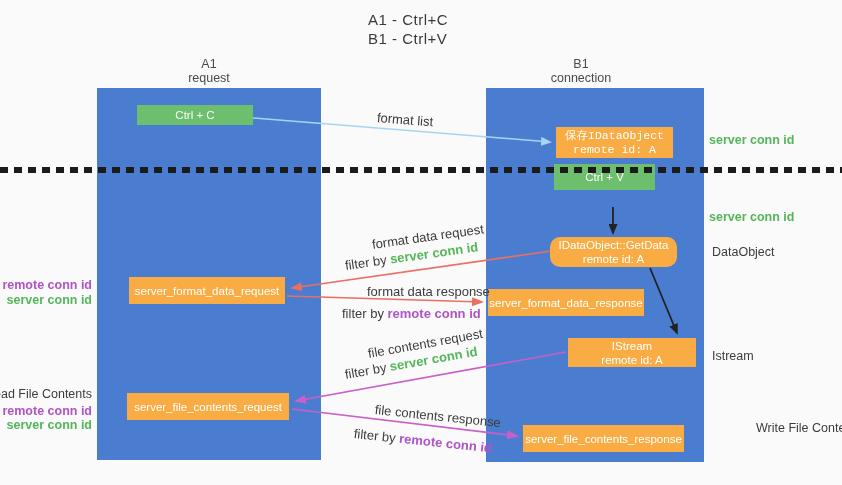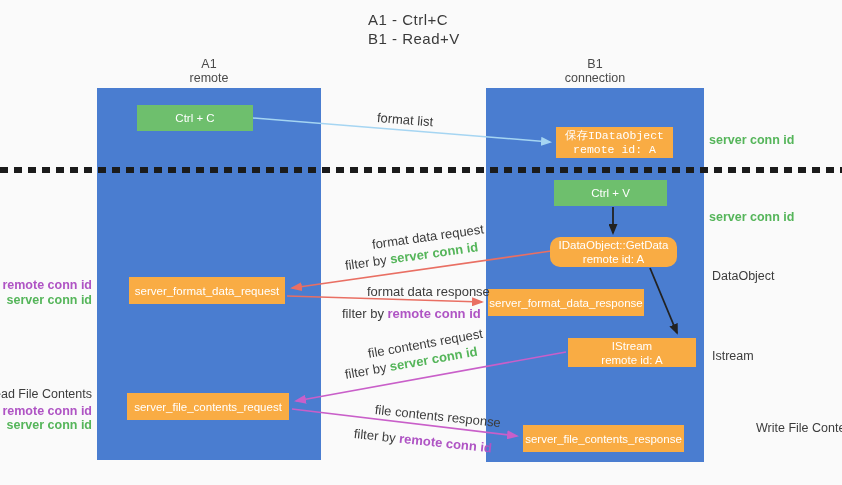--- a/index.html
+++ b/index.html
@@ -6,21 +6,21 @@
   #canvas{position:relative;width:842px;height:485px;background:#fafafa;overflow:hidden;}
 
   .lane{position:absolute;background:#4a7dd0;}
   .lane-left{left:97px;top:88px;width:224px;height:372px;}
   .lane-right{left:486px;top:88px;width:218px;height:374px;}
 
   .title{position:absolute;left:368px;top:10px;font-size:15px;line-height:19px;color:#3a3a3a;letter-spacing:.5px;white-space:nowrap;}
 
   .colhead{position:absolute;font-size:12.5px;line-height:14px;color:#4a4a4a;text-align:center;white-space:nowrap;}
   .colhead-left{left:97px;top:57px;width:224px;text-align:center;}
-  .colhead-right{left:486px;top:57px;width:218px;}
+  .colhead-right{left:472px;top:57px;width:218px;}
 
   .divider{position:absolute;left:0;top:167px;width:842px;height:6px;
     background:repeating-linear-gradient(90deg,#1b1b1b 0 8px,transparent 8px 14px);z-index:5;}
 
   .box{position:absolute;display:flex;flex-direction:column;align-items:center;justify-content:center;
     color:#fff;font-size:11.5px;line-height:14px;text-align:center;white-space:nowrap;z-index:4;}
   .green{background:#6ebf6d;}
   .orange{background:#f9ac44;}
 
   .alabel{position:absolute;font-size:13px;color:#3c3c3c;white-space:nowrap;z-index:6;transform-origin:left center;}
@@ -33,26 +33,26 @@
 
   svg.arrows{position:absolute;left:0;top:0;z-index:3;}
 </style>
 </head>
 <body>
 
 <div id="canvas">
 
   <div class="title">
     <div>A1 - Ctrl+C</div>
-    <div>B1 - Read+V</div>
+    <div>B1 - Ctrl+V</div>
   </div>
 
   <div class="colhead colhead-left">
     <div>A1</div>
-    <div>remote</div>
+    <div>request</div>
   </div>
   <div class="colhead colhead-right">
     <div>B1</div>
     <div>connection</div>
   </div>
 
   <div class="lane lane-left"></div>
   <div class="lane lane-right"></div>
 
   <div class="divider"></div>
@@ -74,30 +74,30 @@
     </defs>
     <line x1="253" y1="118" x2="550" y2="142" stroke="#a5d5f2" stroke-width="1.5" marker-end="url(#m-blue)"></line>
     <line x1="613" y1="207" x2="613" y2="233" stroke="#222222" stroke-width="1.8" marker-end="url(#m-black)"></line>
     <line x1="551" y1="251" x2="292" y2="288" stroke="#e96f63" stroke-width="1.6" marker-end="url(#m-salmon)"></line>
     <line x1="287" y1="296" x2="482" y2="302" stroke="#e96f63" stroke-width="1.6" marker-end="url(#m-salmon)"></line>
     <line x1="650" y1="268" x2="677" y2="333" stroke="#222222" stroke-width="1.8" marker-end="url(#m-black)"></line>
     <line x1="566" y1="352" x2="296" y2="401" stroke="#c95fc9" stroke-width="1.6" marker-end="url(#m-magenta)"></line>
     <line x1="292" y1="409" x2="517" y2="436" stroke="#c95fc9" stroke-width="1.6" marker-end="url(#m-magenta)"></line>
   </svg>
 
-  <div class="box green" style="left:137px;top:105px;width:116px;height:26px;">
+  <div class="box green" style="left:137px;top:105px;width:116px;height:20px;">
     <span>Ctrl + C</span>
   </div>
 
   <div class="box orange" style="left:556px;top:127px;width:117px;height:31px;font-family:Liberation Mono, monospace;">
     <span>保存IDataObject</span>
     <span>remote id: A</span>
   </div>
 
-  <div class="box green" style="left:554px;top:180px;width:113px;height:26px;">
+  <div class="box green" style="left:554px;top:164px;width:101px;height:26px;">
     <span>Ctrl + V</span>
   </div>
 
   <div class="box orange" style="left:550px;top:237px;width:127px;height:30px;border-radius:10px;">
     <span>IDataObject::GetData</span>
     <span>remote id: A</span>
   </div>
 
   <div class="box orange" style="left:129px;top:277px;width:156px;height:27px;">
     <span>server_format_data_request</span>
@@ -137,21 +137,21 @@
     <span>filter by </span><span class="key-green">server conn id</span>
   </div>
 
   <div class="alabel" style="left:375px;top:402px;transform:rotate(6deg);">file contents response</div>
   <div class="alabel" style="left:354px;top:426px;transform:rotate(6deg);">
     <span>filter by </span><span class="key-purple">remote conn id</span>
   </div>
 
   <div class="sidelabel bold-green" style="left:709px;top:133px;">server conn id</div>
   <div class="sidelabel bold-green" style="left:709px;top:210px;">server conn id</div>
-  <div class="sidelabel" style="left:712px;top:245px;margin-top:24px;">DataObject</div>
+  <div class="sidelabel" style="left:712px;top:245px;">DataObject</div>
   <div class="sidelabel" style="left:712px;top:349px;">Istream</div>
   <div class="sidelabel" style="left:712px;top:421px;margin-left:44px;">Write File Contents</div>
 
   <div class="leftgroup" style="right:750px;top:278px;">
     <div class="key-purple">remote conn id</div>
     <div class="key-green">server conn id</div>
   </div>
 
   <div class="leftgroup" style="right:750px;top:387px;color:#3c3c3c;">
     <div>Read File Contents</div>

